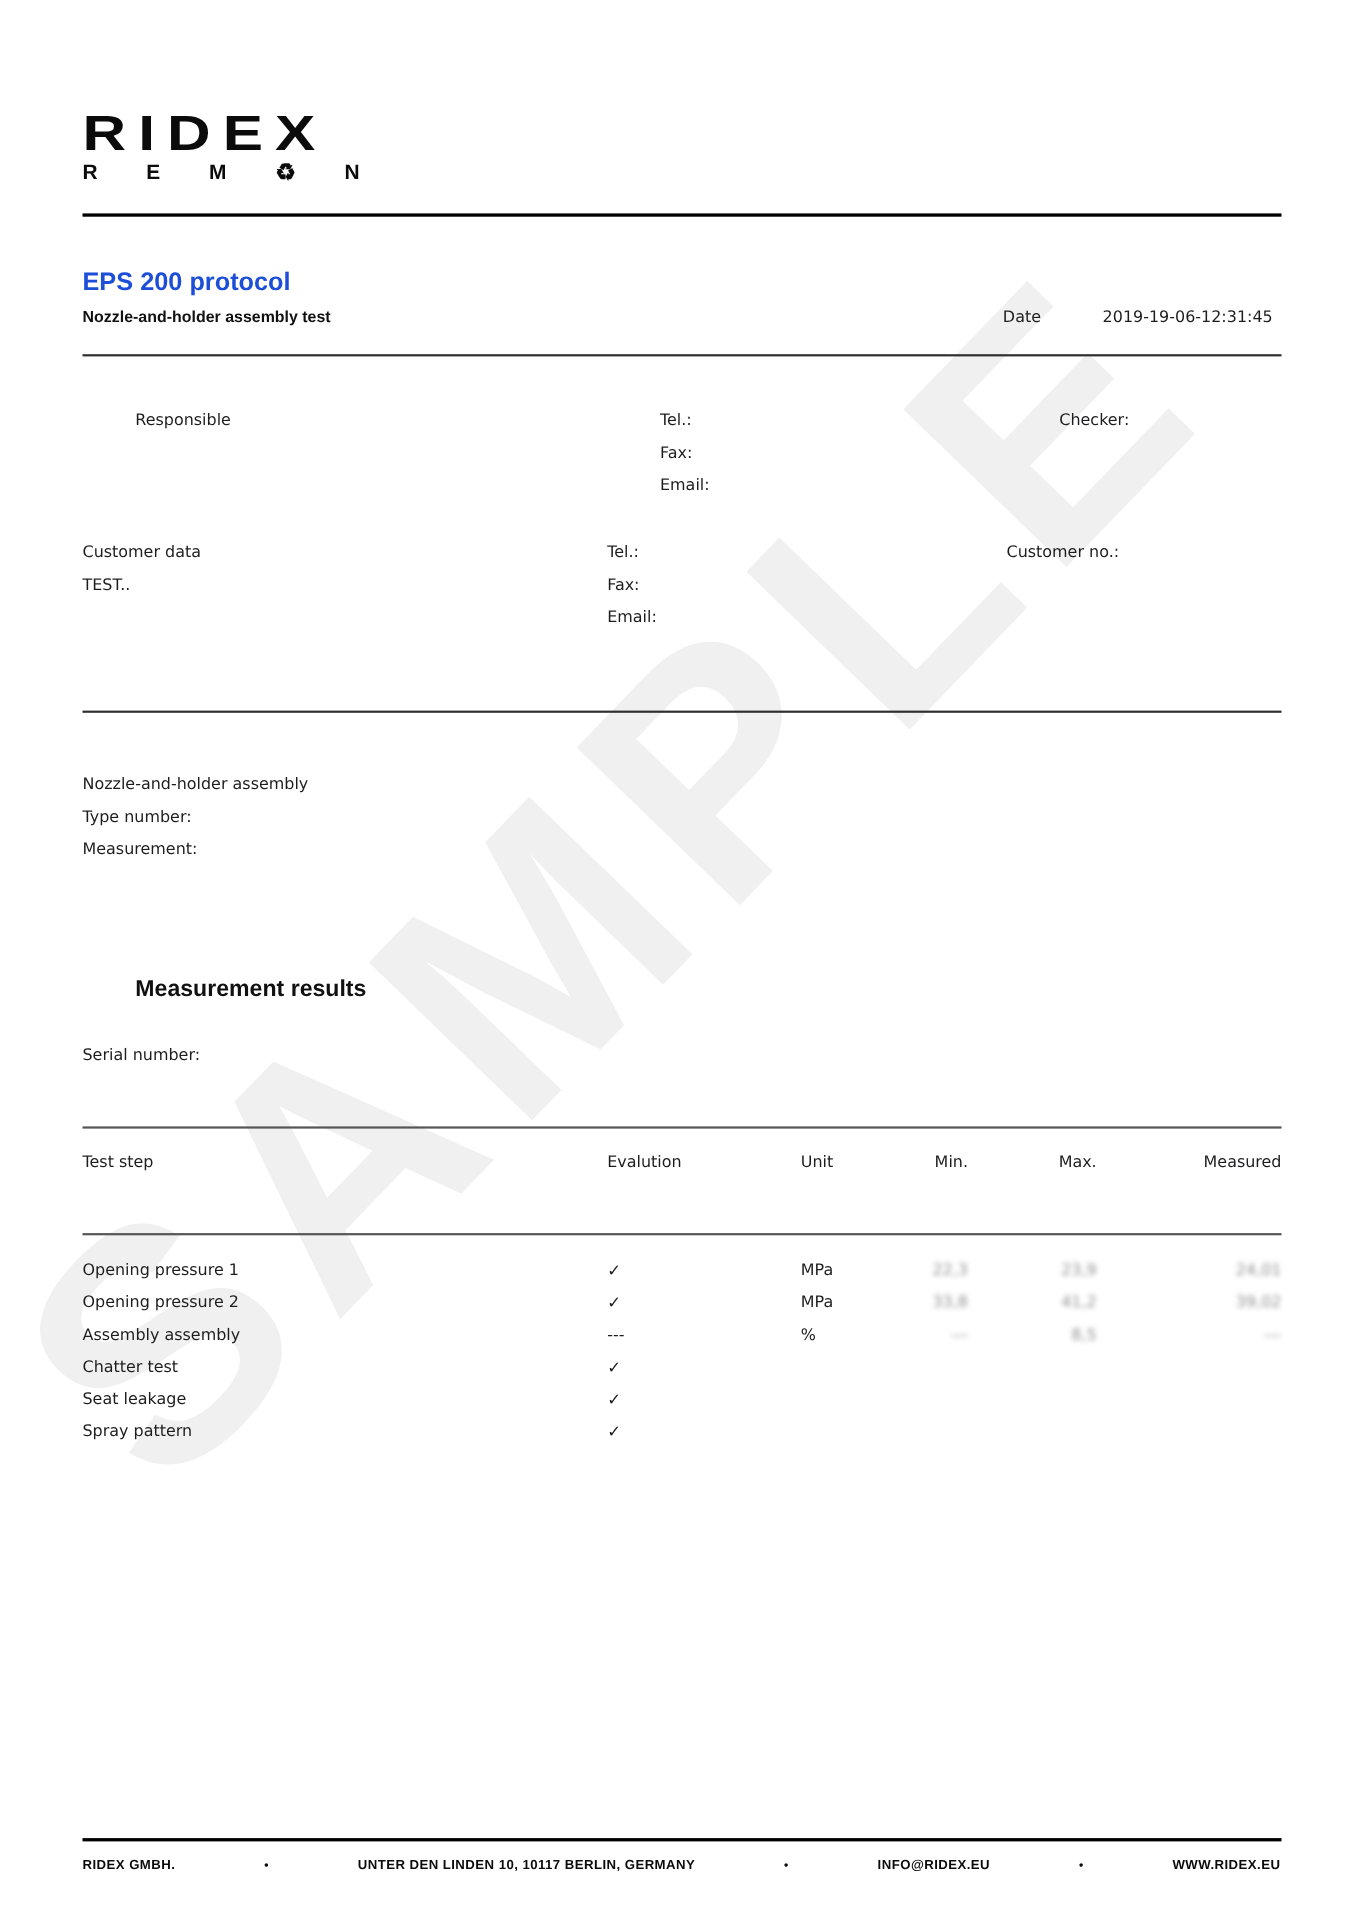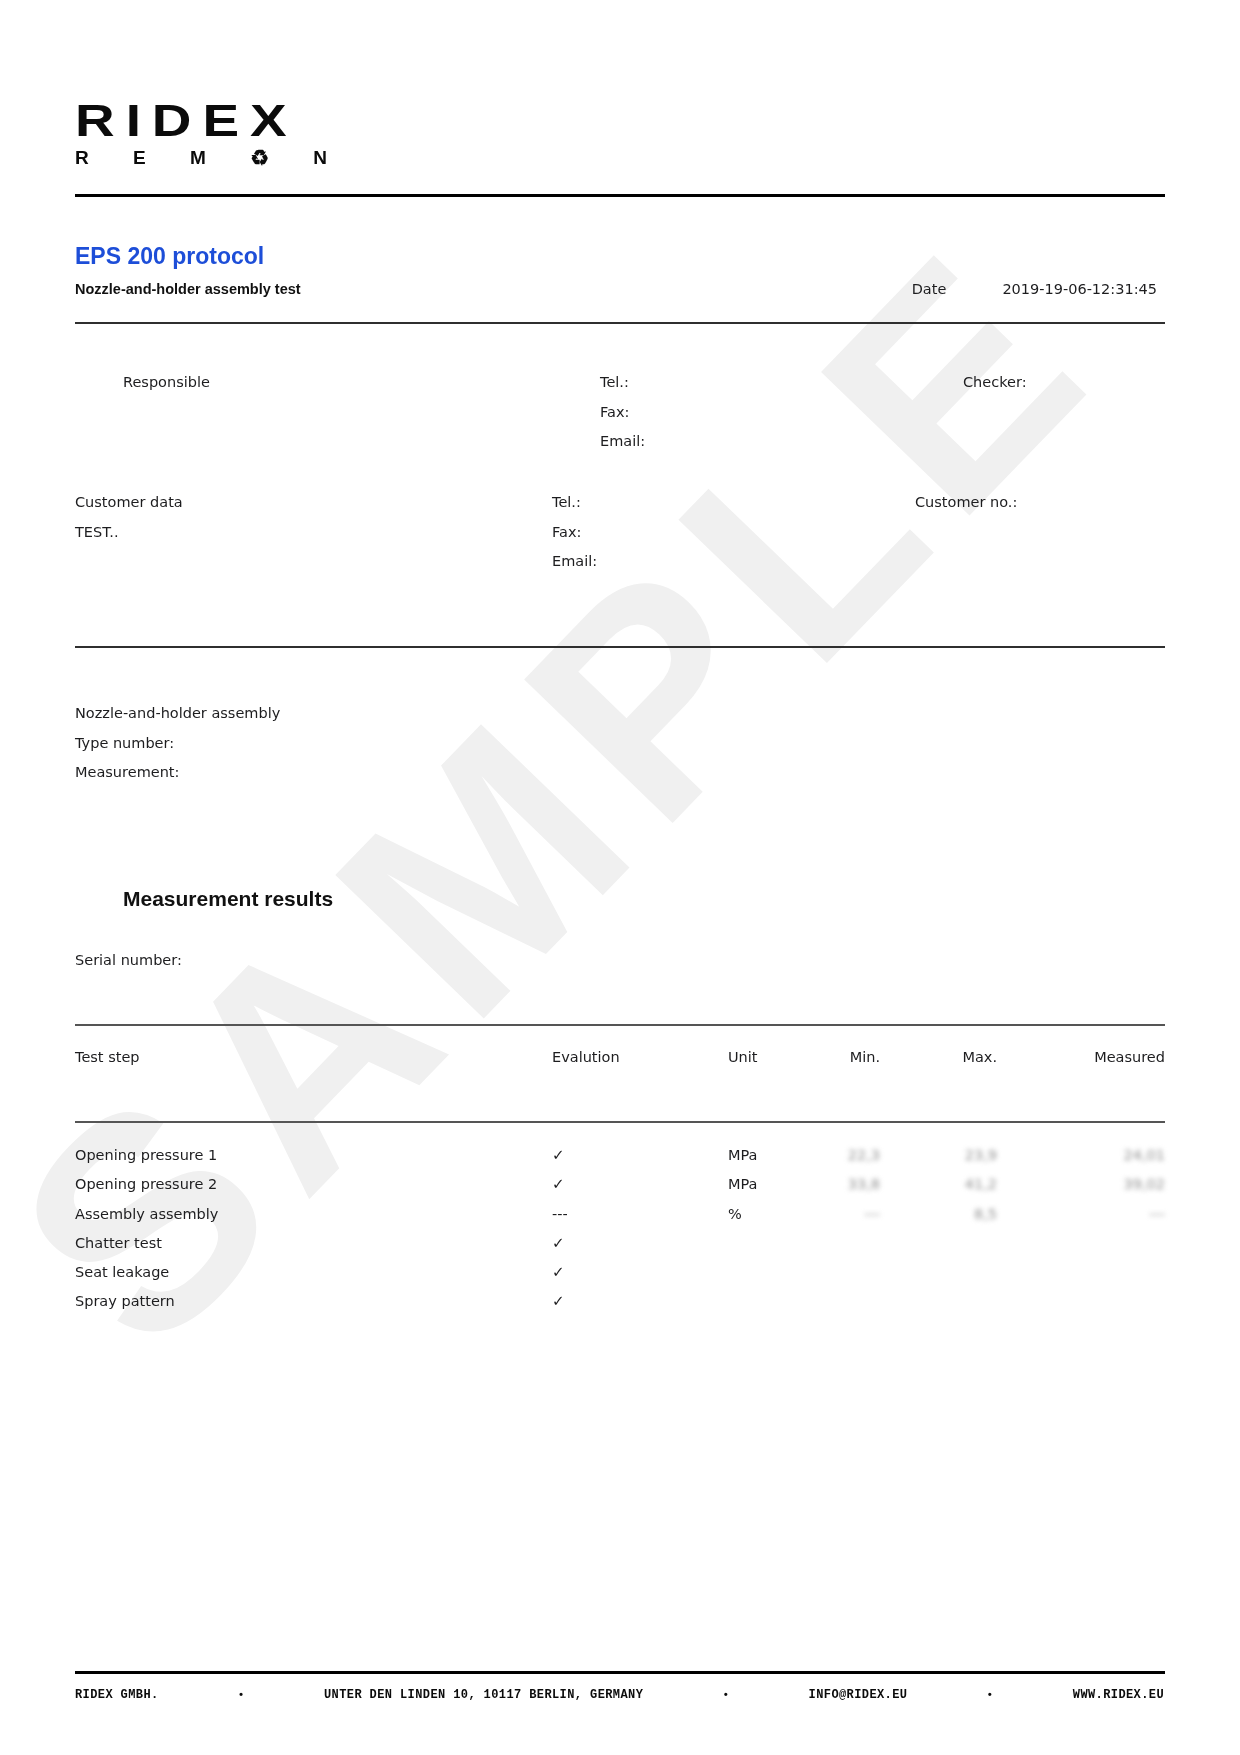--- a/index.html
+++ b/index.html
@@ -84,21 +84,21 @@
   .trow .c4,.trow .c5,.trow .c6{text-align:right;}
   .thead{top:1046px;line-height:22px;}
   .tbody{top:1141px;grid-auto-rows:29.3px;}
   .tbody span{line-height:29.3px;display:block;}
   .check{font-size:15px;}
   .blurv{filter:blur(2.6px);color:#8f8f8f;}
   
   .footer-row{
     position:absolute;left:75px;right:76px;top:1688px;
     display:flex;justify-content:space-between;align-items:baseline;
-    font-family:Liberation Mono, monospace;
+    font-family:Liberation Sans, sans-serif;
     font-weight:700;font-size:12px;letter-spacing:0.4px;color:#0b0b0b;
     white-space:nowrap;
   }
   .footer-row .dot{font-size:11px;}
 </style>
 </head>
 <body>
 
 <div class="page">
 

